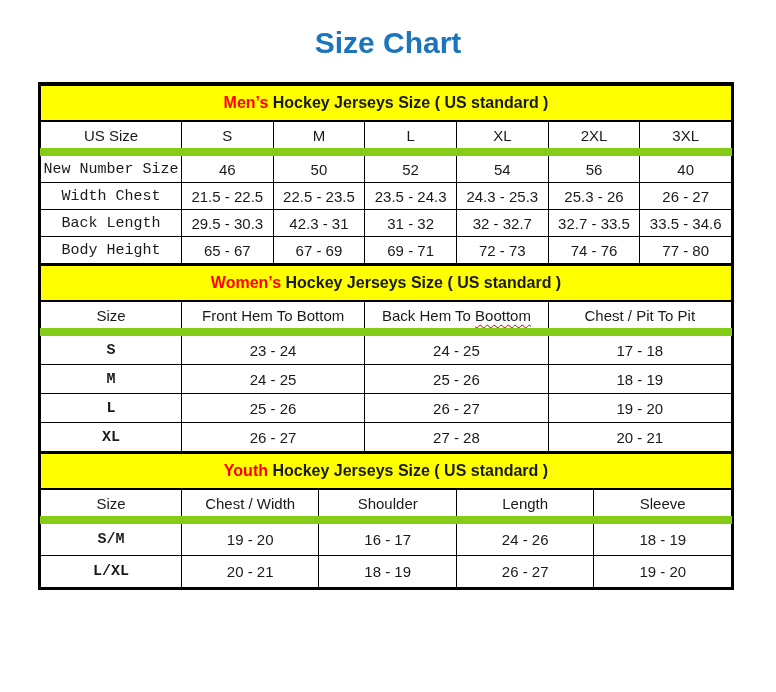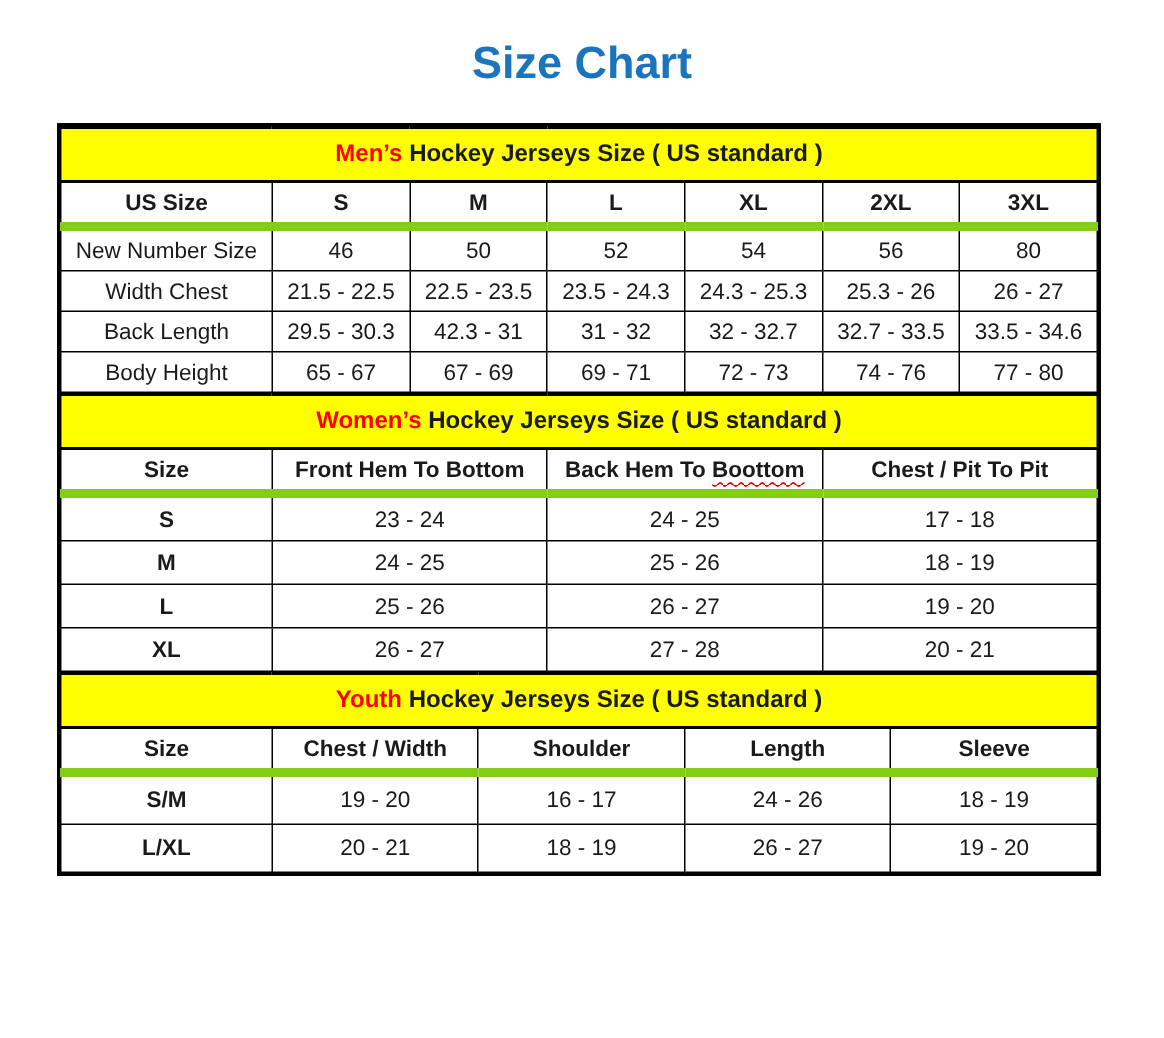--- a/index.html
+++ b/index.html
@@ -47,29 +47,29 @@
     background: #FFFF00;
     font-weight: 700;
     font-size: 16px;
     height: 34px;
     border-top: 2px solid #000;
     border-bottom: 2px solid #000;
   }
   tr.band .hl { color: #FF0000; }
   
   th {
-    font-weight: 700;
-    border-bottom: 6px solid #84cc16;
+    font-weight: 400;
+    border-bottom: 8px solid #84cc16;
     height: 26px;
   }
   
   table.mens  td.data  { height: 26px; }
   table.womens td.data { height: 28px; }
   table.youth td.data  { height: 31px; }
-  td.row-label { font-weight: 400; }
+  td.row-label { font-weight: 400; font-family: Liberation Mono, monospace; }
   table.womens td.row-label,
   table.youth  td.row-label { font-weight: 700; }
   
   .squiggle {
     text-decoration: underline wavy #D40000;
     text-decoration-thickness: 1px;
     text-underline-offset: 3px;
     text-decoration-skip-ink: none;
   }
   col.label-col { width: 20.4%; }
@@ -104,21 +104,21 @@
       <th>2XL</th>
       <th>3XL</th>
     </tr>
     <tr>
       <td class="data row-label">New Number Size</td>
       <td class="data">46</td>
       <td class="data">50</td>
       <td class="data">52</td>
       <td class="data">54</td>
       <td class="data">56</td>
-      <td class="data">80</td>
+      <td class="data">40</td>
     </tr>
     <tr>
       <td class="data row-label">Width Chest</td>
       <td class="data">21.5 - 22.5</td>
       <td class="data">22.5 - 23.5</td>
       <td class="data">23.5 - 24.3</td>
       <td class="data">24.3 - 25.3</td>
       <td class="data">25.3 - 26</td>
       <td class="data">26 - 27</td>
     </tr>

